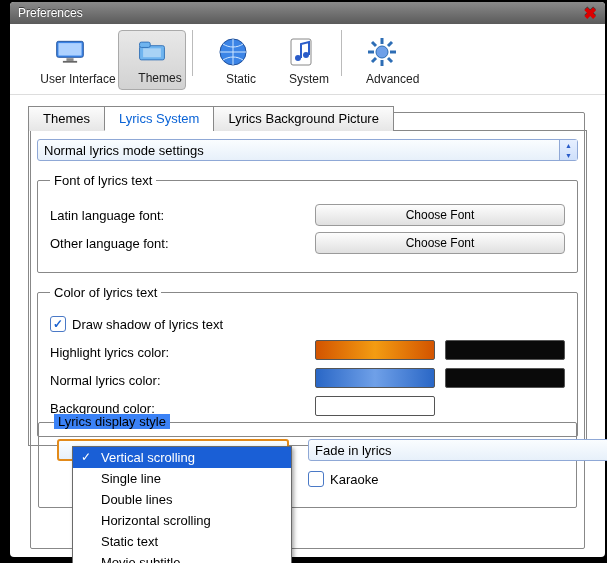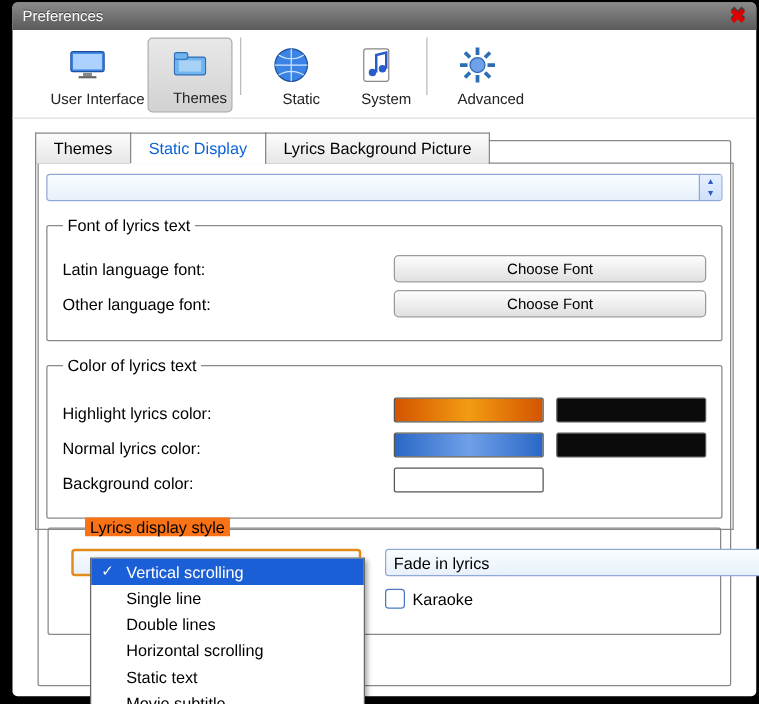--- a/index.html
+++ b/index.html
@@ -195,22 +195,22 @@
     position:absolute;
     left: 28px; right: 28px;
     top: 420px;
     height: 86px;
     border:1px solid #888;
     border-radius:2px;
     pointer-events:none;
   }
   .display-legend {
     position:absolute;
-    left: 58px; top: 412px;
-    background:#f97316;
+    left: 44px; top: 412px;
+    background:#3b82f6;
     padding: 0 4px;
     font-size:13px;
   }
   .outer-panel-border {
     position:absolute;
     left: 20px; right: 20px;
     top: 110px; bottom: 8px;
     border:1px solid #888;
     border-radius:2px;
     pointer-events:none;
@@ -272,26 +272,27 @@
             </g>
           </svg>
         </div><span>Advanced</span></div>
     </div>
 
   <div class="outer-panel-border"></div>
 
   <div class="content">
     <div class="tabs-strip">
         <div class="tab">Themes</div>
-        <div class="tab active">Static Display</div>
+        <div class="tab active">Lyrics System</div>
         <div class="tab">Lyrics Background Picture</div>
       </div>
     <div class="tabs-panel">
 
       <div class="combo">
+        <span>Normal lyrics mode settings</span>
         <div class="spin">
             <b>▲</b>
             <b>▼</b>
           </div>
       </div>
 
       <fieldset>
         <legend>Font of lyrics text</legend>
         <div id="font-rows">
             <div class="row">
@@ -302,20 +303,24 @@
             <div class="row">
               <span class="lbl">Other language font:</span>
               <span class="spacer"></span>
               <div class="btn">Choose Font</div>
             </div>
           </div>
       </fieldset>
 
       <fieldset>
         <legend>Color of lyrics text</legend>
+        <div class="row">
+          <span class="check"></span>
+          <span style="font-size:13px;">Draw shadow of lyrics text</span>
+        </div>
         <div class="colors-row">
           <span class="lbl">Highlight lyrics color:</span>
           <span class="spacer"></span>
           <div class="swatch sw-orange"></div>
           <div class="swatch sw-black"></div>
         </div>
         <div class="colors-row">
           <span class="lbl">Normal lyrics color:</span>
           <span class="spacer"></span>
           <div class="swatch sw-blue"></div>

